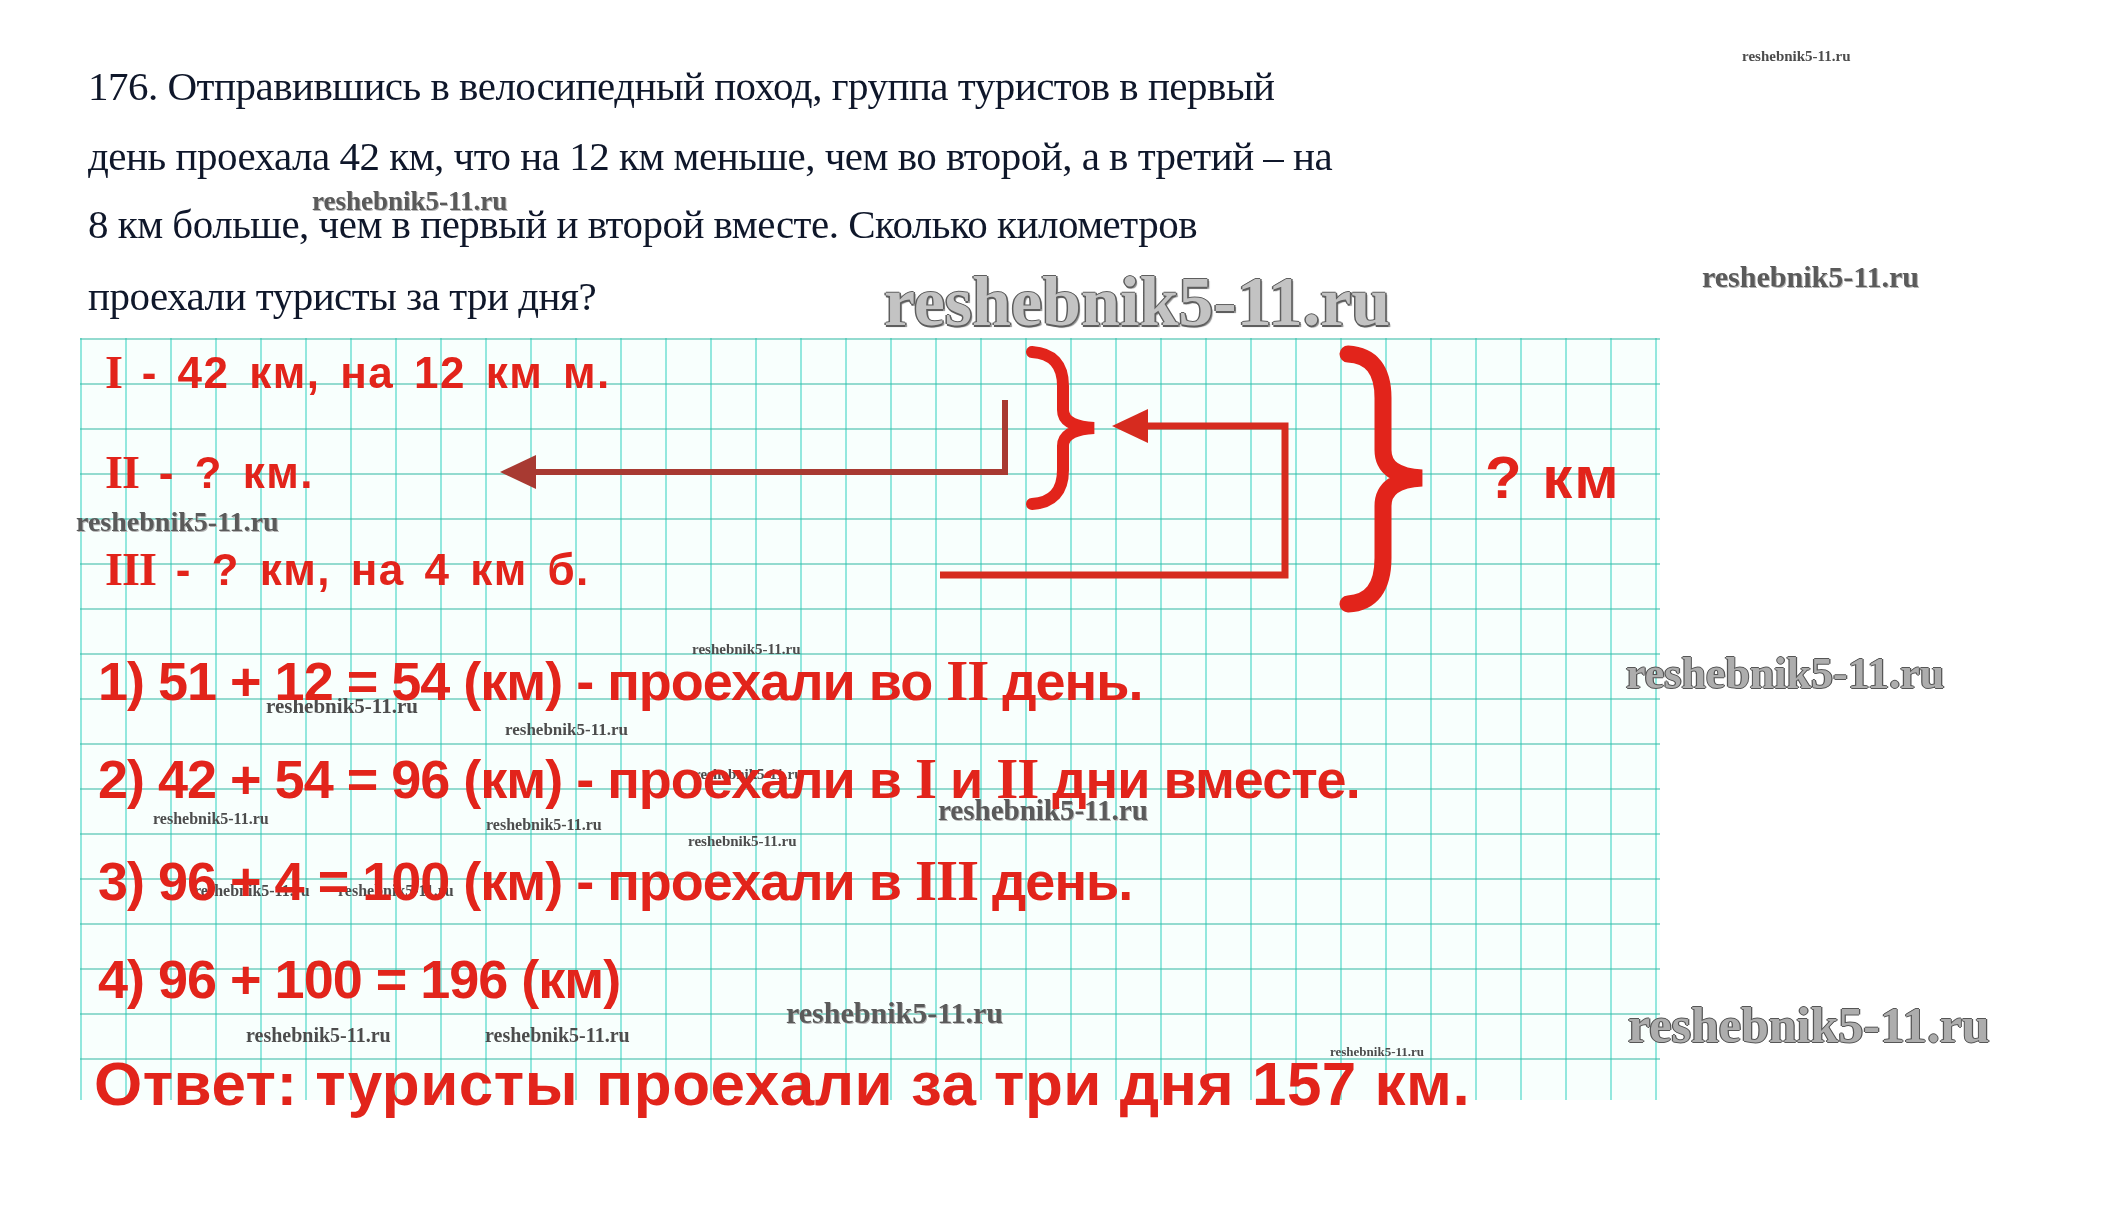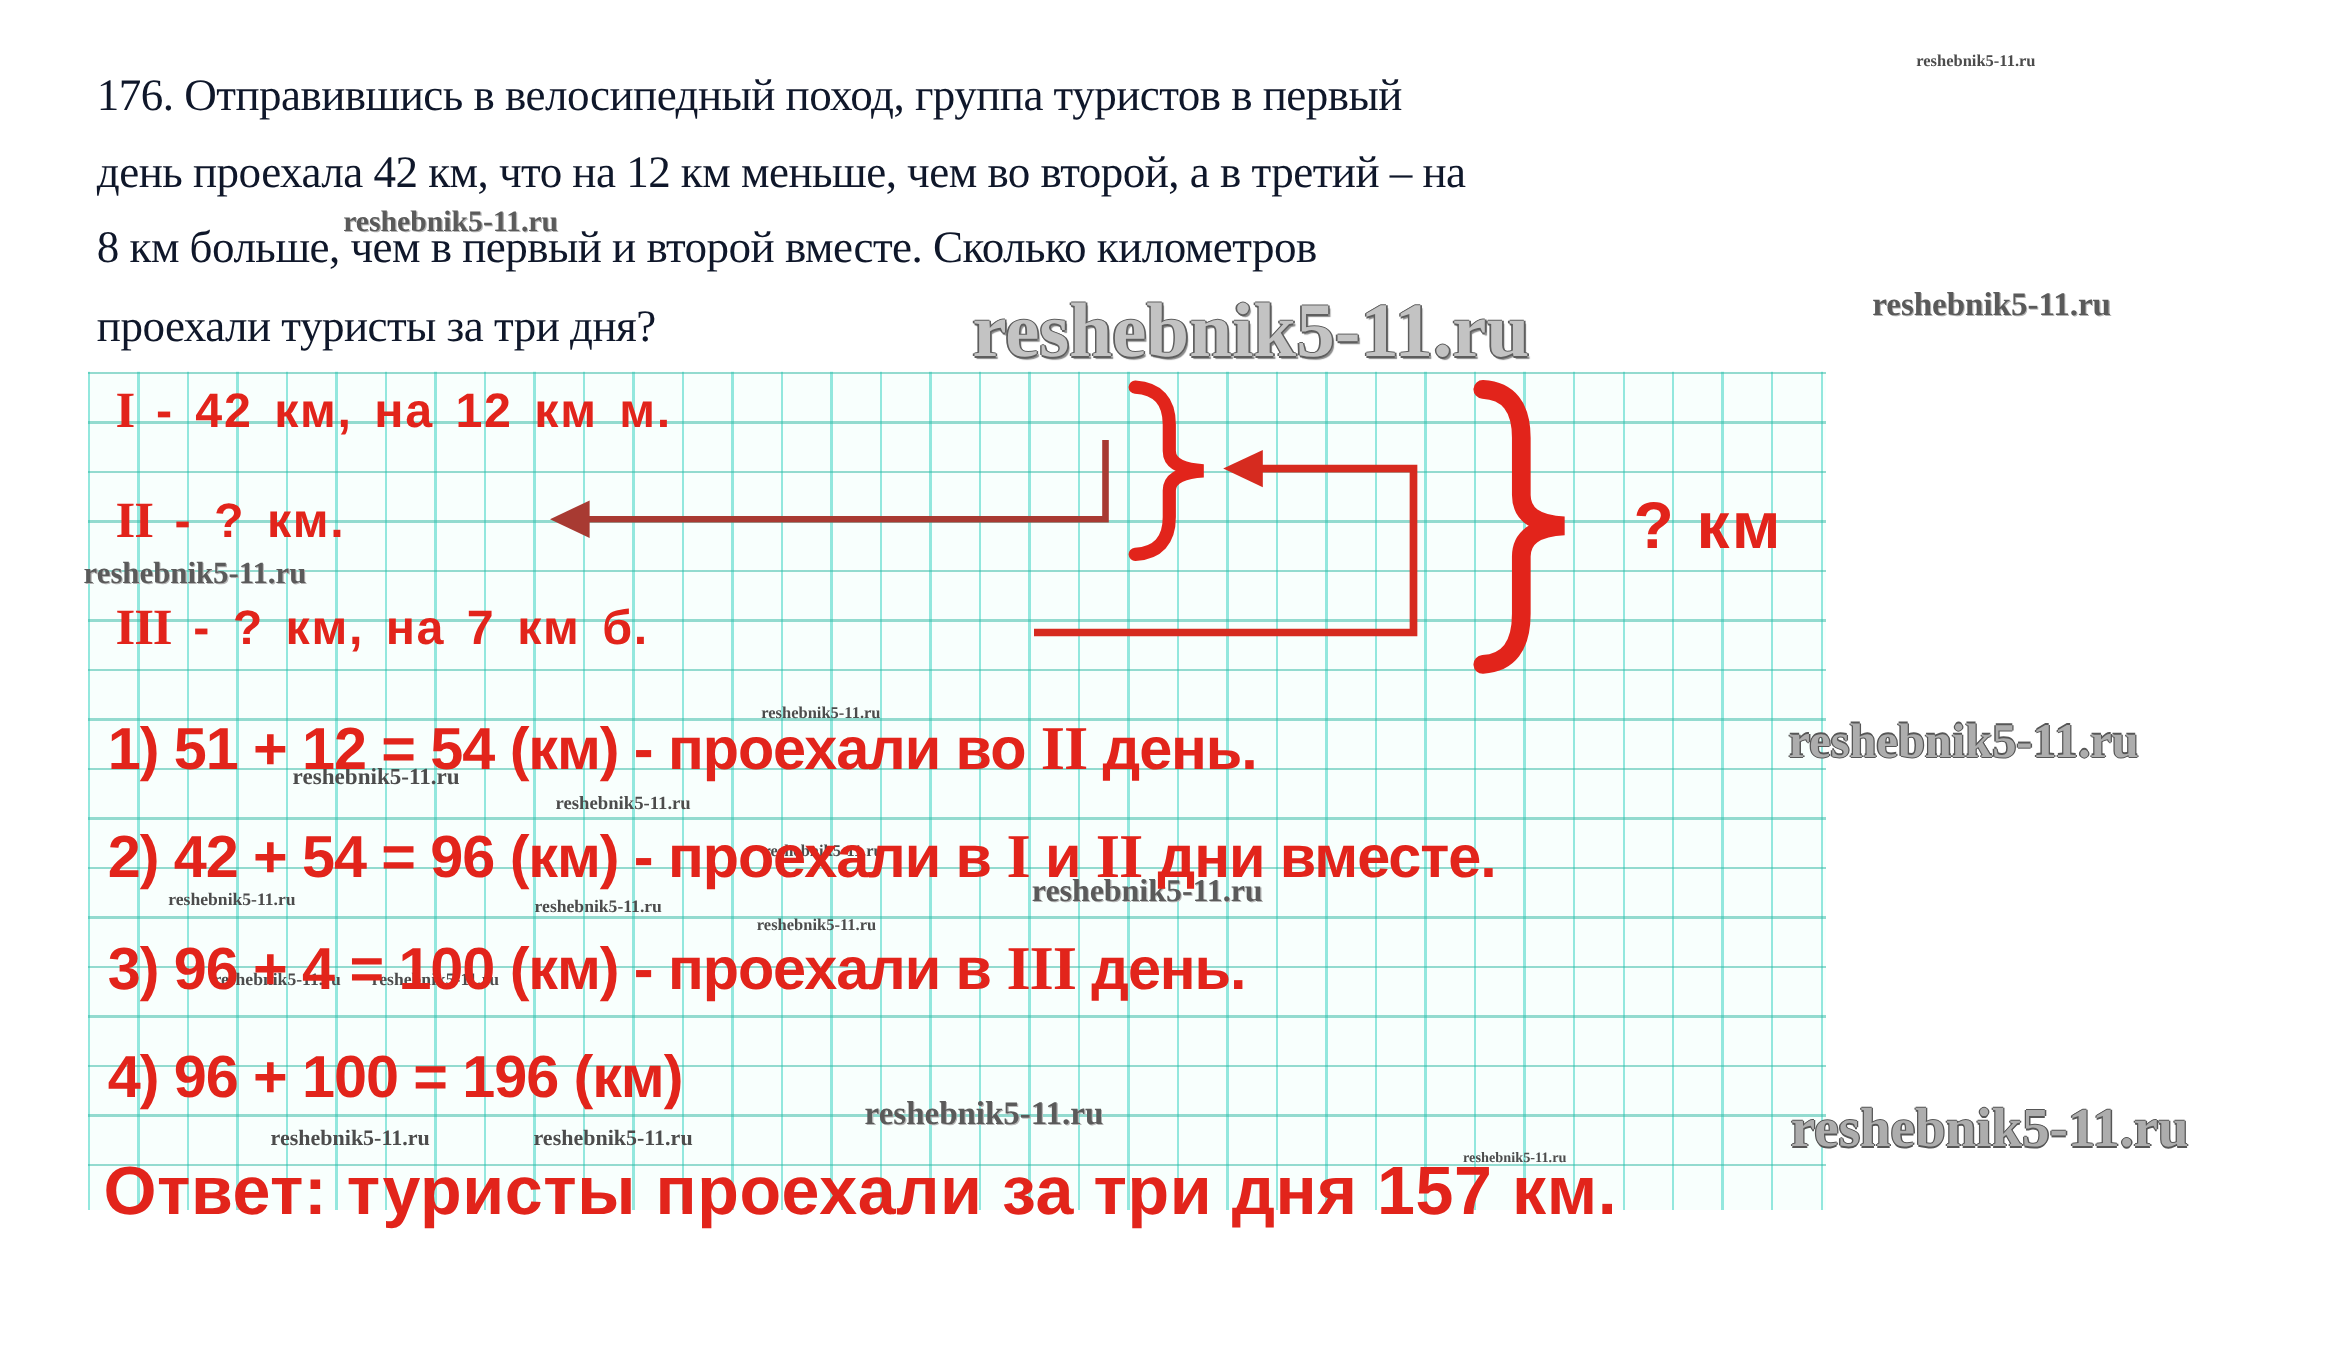--- a/index.html
+++ b/index.html
@@ -54,21 +54,21 @@
 
 <div class="prob-line" style="top:62px">176. Отправившись в велосипедный поход, группа туристов в первый</div>
 <div class="prob-line" style="top:132px">день проехала 42 км, что на 12 км меньше, чем во второй, а в третий – на</div>
 <div class="prob-line" style="top:200px">8 км больше, чем в первый и второй вместе. Сколько километров</div>
 <div class="prob-line" style="top:272px">проехали туристы за три дня?</div>
 
 <div class="grid-panel"></div>
 
 <div class="red diag" style="left:105px;top:346px"><span class="rn">I</span><span> - 42 км, на 12 км м.</span></div>
 <div class="red diag" style="left:105px;top:446px"><span class="rn">II</span><span> - ? км.</span></div>
-<div class="red diag" style="left:105px;top:543px"><span class="rn">III</span><span> - ? км, на 7 км б.</span></div>
+<div class="red diag" style="left:105px;top:543px"><span class="rn">III</span><span> - ? км, на 4 км б.</span></div>
 
 <div class="red qkm" style="left:1448px;top:443px">? км</div>
 
 <svg class="diagram-svg" width="1580" height="762" viewBox="0 0 1580 762">
 
   <polyline points="925,62 925,134 452,134" fill="none" stroke="#a83a32" stroke-width="6"></polyline>
   <polygon points="420,134 456,117 456,151" fill="#a83a32"></polygon>
 
   <path d="M 952,14 Q 983,16 983,48 L 983,72 Q 983,88 1014,90 Q 983,92 983,108 L 983,132 Q 983,164 952,166" fill="none" stroke="#e2241b" stroke-width="12" stroke-linecap="round"></path>
 

